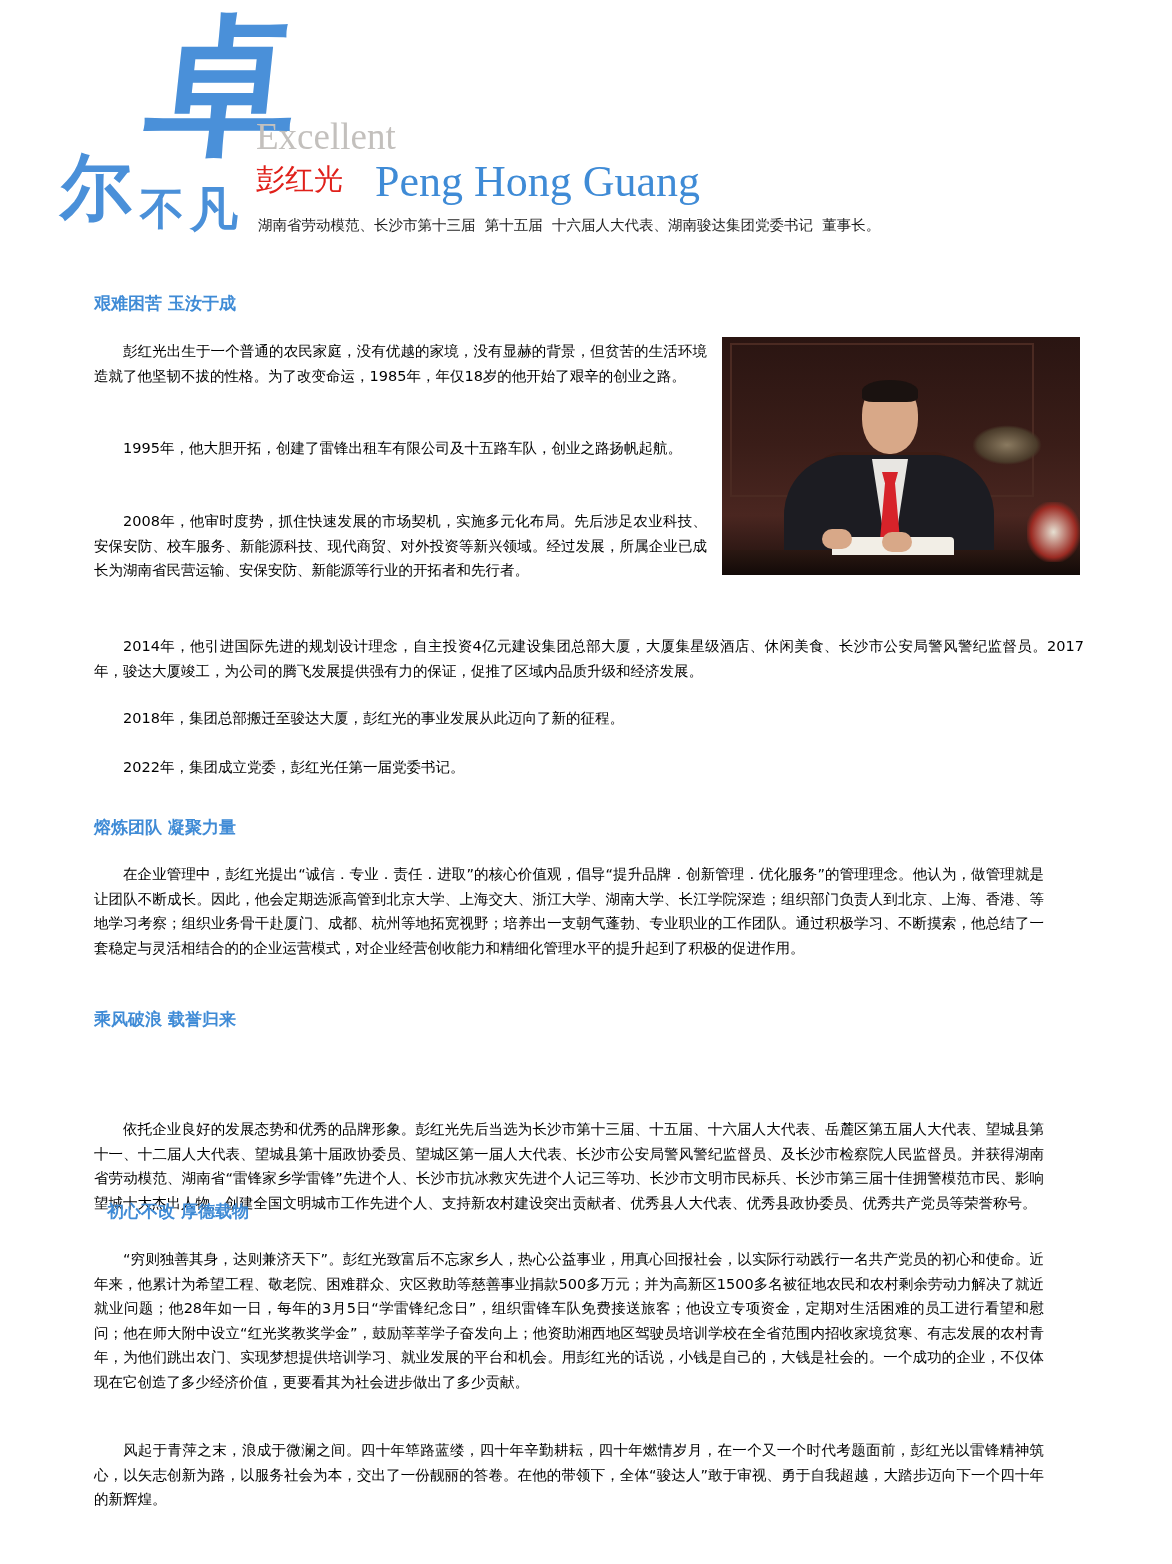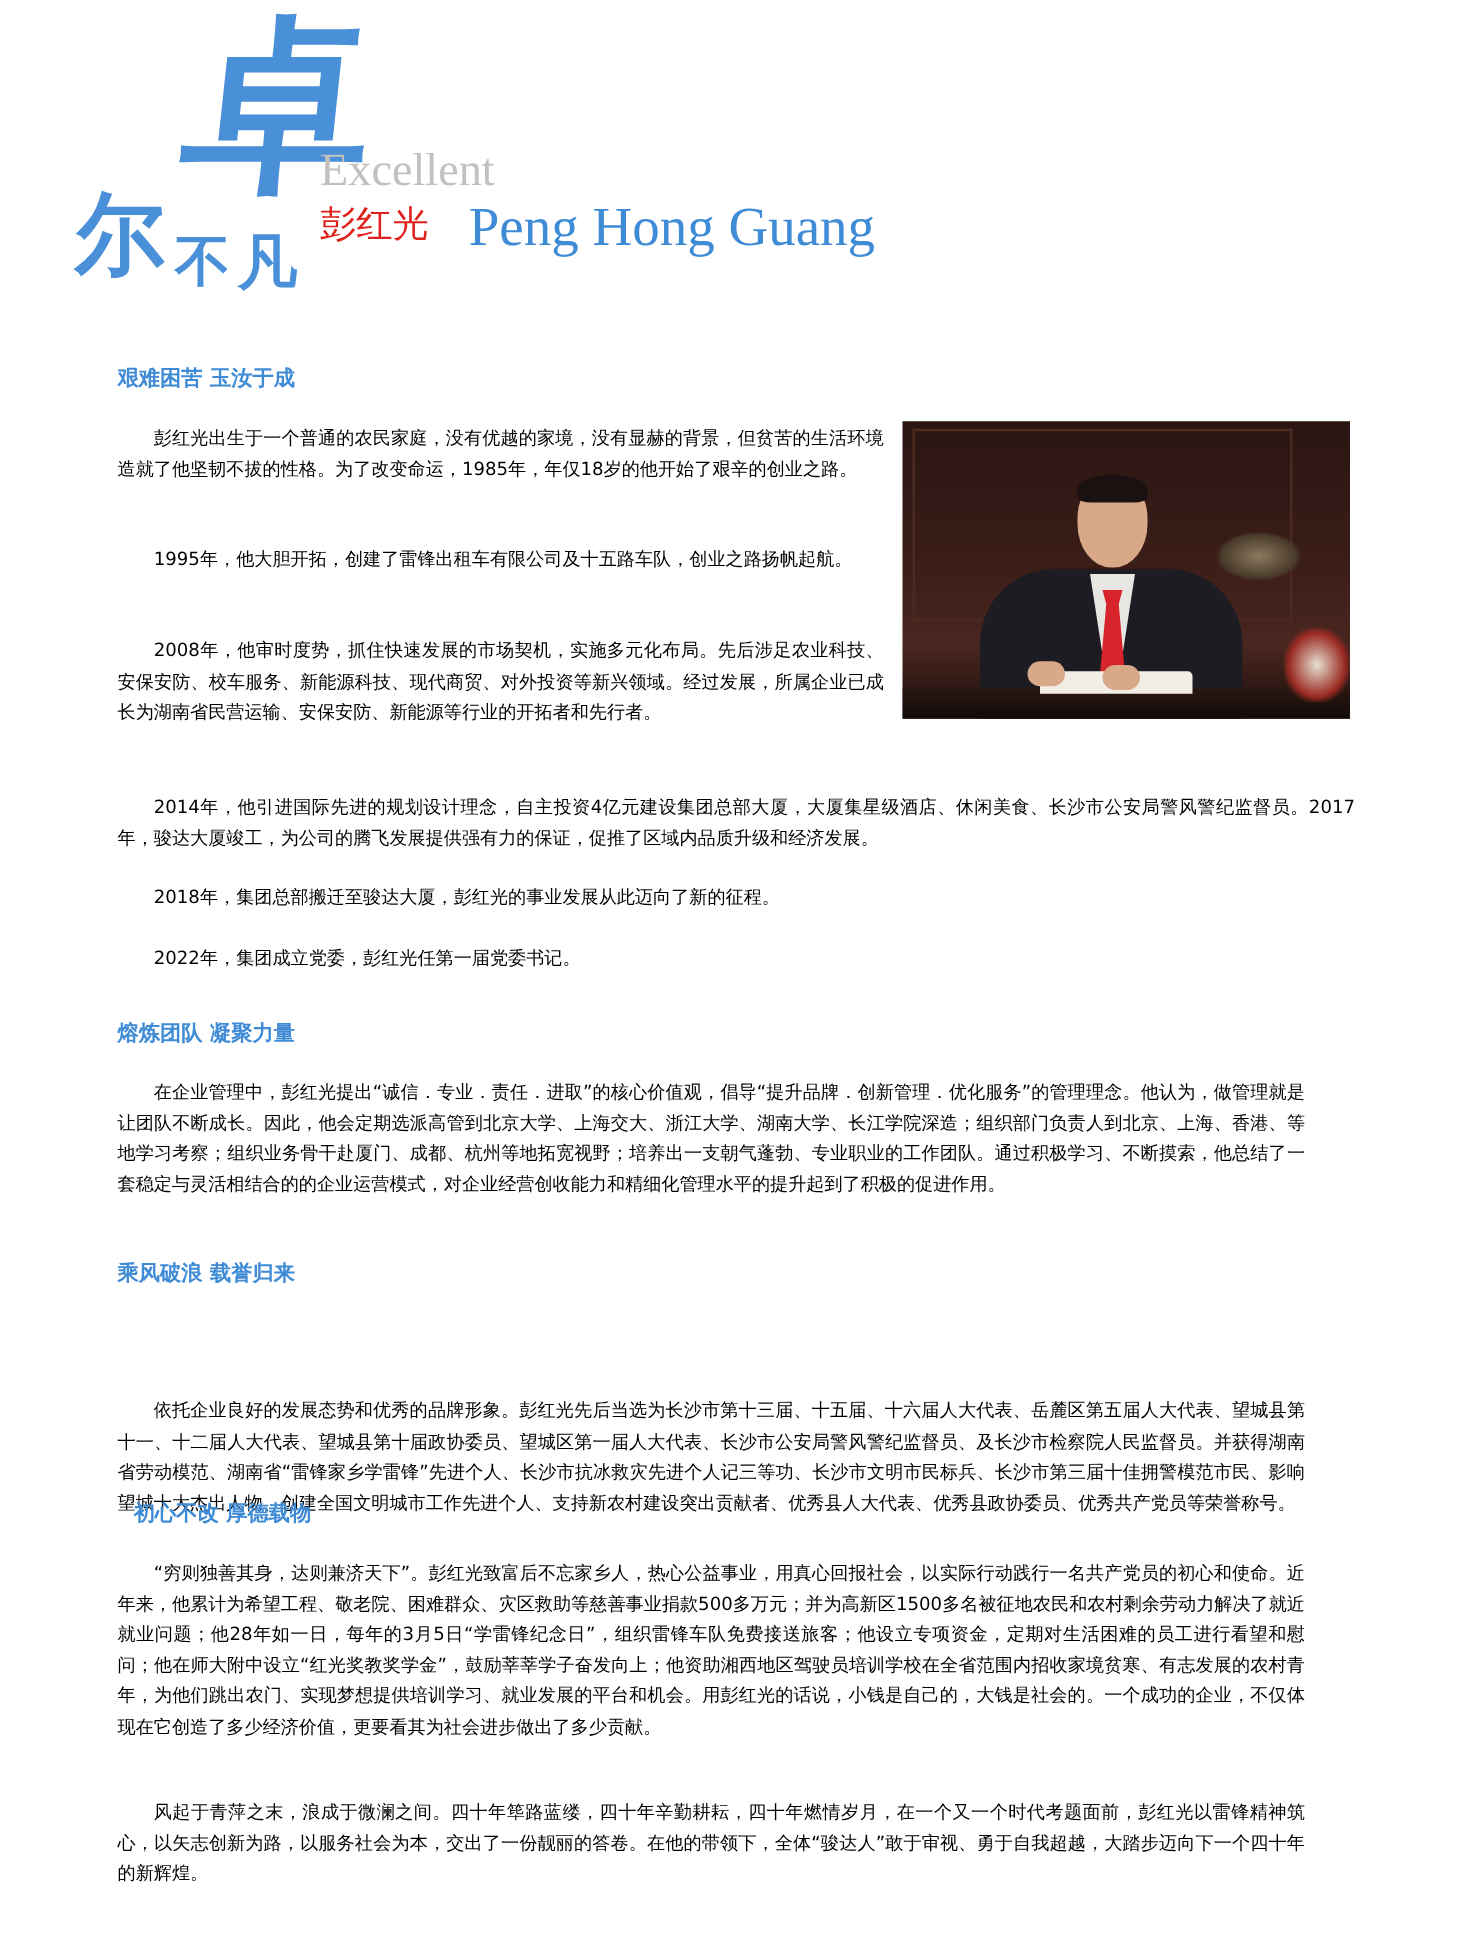--- a/index.html
+++ b/index.html
@@ -109,20 +109,21 @@
   <span class="small s1">尔</span>
   <span class="small s2">不</span>
   <span class="small s3">凡</span>
 </div>
 
 <div class="abs excellent">Excellent</div>
 <div class="abs cn-name">彭红光</div>
 <div class="abs en-name">Peng Hong Guang</div>
 
 <div class="abs intro">
+  <div style="white-space:pre;">湖南省劳动模范、长沙市第十三届  第十五届  十六届人大代表、湖南骏达集团党委书记  董事长。</div>
 </div>
 
 <div class="section-title" style="top:291px;">艰难困苦 玉汝于成</div>
 
 <div class="para" style="top:339px; width:613px;">彭红光出生于一个普通的农民家庭，没有优越的家境，没有显赫的背景，但贫苦的生活环境造就了他坚韧不拔的性格。为了改变命运，1985年，年仅18岁的他开始了艰辛的创业之路。</div>
 <div class="para" style="top:436px; width:613px;">1995年，他大胆开拓，创建了雷锋出租车有限公司及十五路车队，创业之路扬帆起航。</div>
 <div class="para" style="top:509px; width:613px;">2008年，他审时度势，抓住快速发展的市场契机，实施多元化布局。先后涉足农业科技、安保安防、校车服务、新能源科技、现代商贸、对外投资等新兴领域。经过发展，所属企业已成长为湖南省民营运输、安保安防、新能源等行业的开拓者和先行者。</div>
 
 <div class="photo">
   <div class="panel" style="left:8px;top:6px;width:300px;height:150px;"></div>

